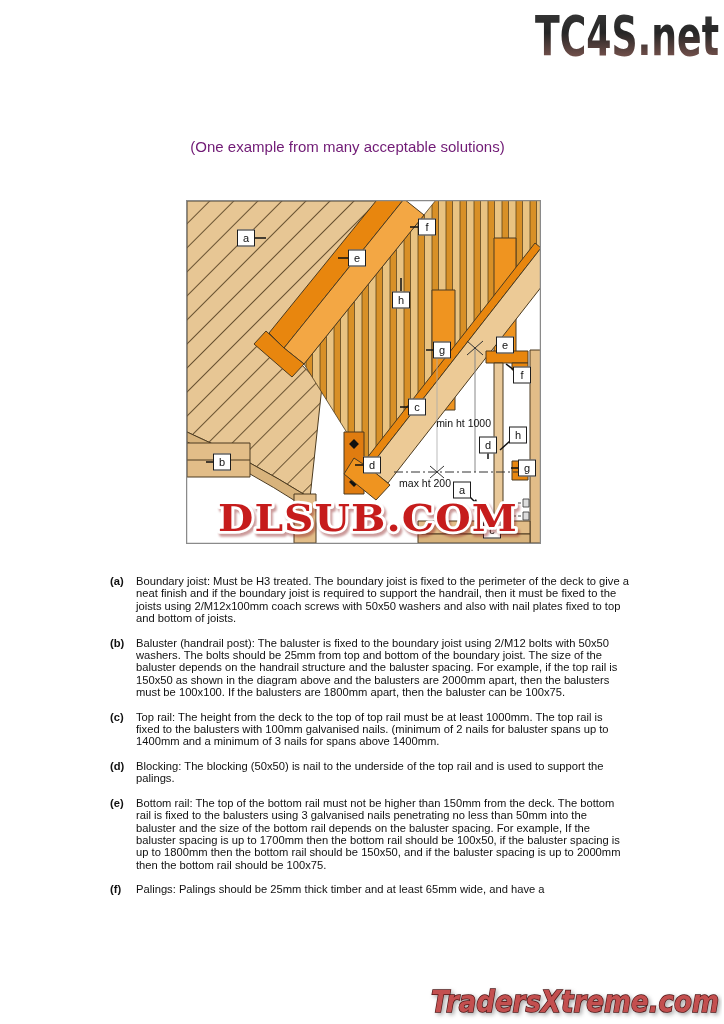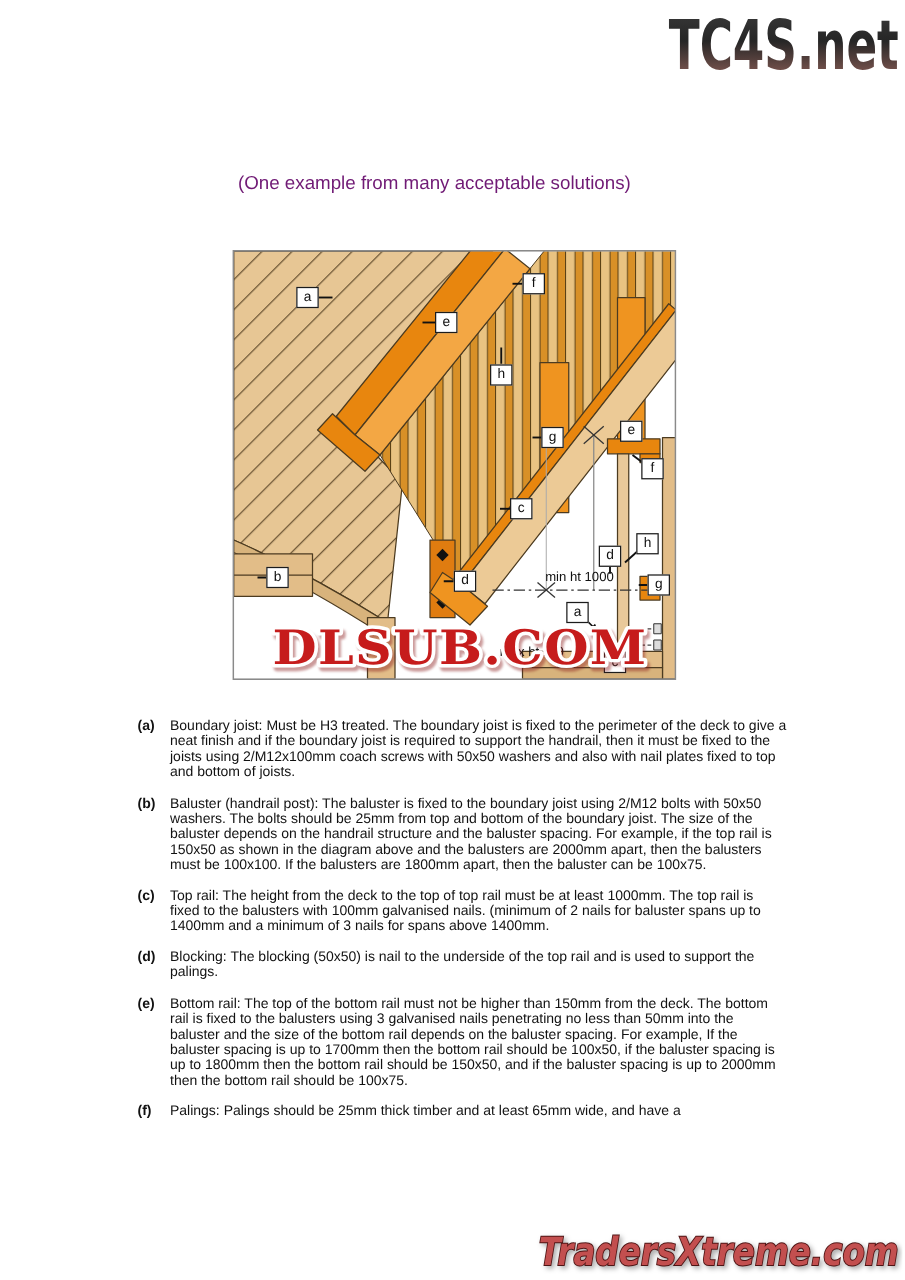--- a/index.html
+++ b/index.html
@@ -12,21 +12,21 @@
          font-size:39px;font-weight:bold;letter-spacing:-0.5px;color:#0a0a0a;}
   .subtitle{position:absolute;left:0;top:138px;width:663px;text-align:center;
             font-size:15px;color:#701a75;margin-left:16px;}
 
   
   .diagram{position:absolute;left:186px;top:200px;width:355px;height:344px;}
   .diagram svg.illustration{position:absolute;left:0;top:0;}
   .dlabel{position:absolute;width:16px;height:15px;line-height:15px;background:#fff;
           border:1px solid #1c1c1c;font-size:11px;text-align:center;
           transform:translate(-50%,-50%);z-index:3;}
-  .dim{position:absolute;font-size:10.5px;color:#111;z-index:2;white-space:nowrap;margin-top:39px;}
+  .dim{position:absolute;font-size:10.5px;color:#111;z-index:2;white-space:nowrap;}
   .dim-min{left:243px;top:217px;width:62px;text-align:right;}
   .dim-max{left:203px;top:277px;width:62px;text-align:right;}
   .wm-svg{position:absolute;left:0;top:0;z-index:5;pointer-events:none;}
   .wm-text{font-family:"DejaVu Serif",serif;font-weight:bold;font-size:38px;
            fill:#c61c1c;stroke:#ffffff;stroke-width:5.5px;paint-order:stroke;
            stroke-linejoin:round;letter-spacing:1px;
            filter:drop-shadow(2px 3px 1px rgba(140,30,30,0.45));}
 
   
   .defs{position:absolute;left:110px;top:575px;width:519px;}
@@ -161,21 +161,21 @@
         <div class="dlabel" style="left: 332px; top: 235px;">h</div>
         <div class="dlabel" style="left: 302px; top: 245px;">d</div>
         <div class="dlabel" style="left: 36px; top: 262px;">b</div>
         <div class="dlabel" style="left: 186px; top: 265px;">d</div>
         <div class="dlabel" style="left: 341px; top: 268px;">g</div>
         <div class="dlabel" style="left: 276px; top: 290px;">a</div>
         <div class="dlabel" style="left: 306px; top: 330px;">c</div>
       </div>
 
     <div class="dim dim-min">min ht 1000</div>
-    <div class="dim dim-max">max ht 110</div>
+    <div class="dim dim-max">max ht 200</div>
 
     <svg class="wm-svg" width="355" height="344" viewBox="0 0 355 344">
       <text class="wm-text" x="182" y="331" text-anchor="middle" textLength="300" lengthAdjust="spacingAndGlyphs">DLSUB.COM</text>
     </svg>
   </div>
 
   <div class="defs">
     <div class="def-item">
       <span class="def-key">(a)</span>
       <span class="def-text">Boundary joist: Must be H3 treated. The boundary joist is fixed to the perimeter of the deck to give a neat finish and if the boundary joist is required to support the handrail, then it must be fixed to the joists using 2/M12x100mm coach screws with 50x50 washers and also with nail plates fixed to top and bottom of joists.</span>

